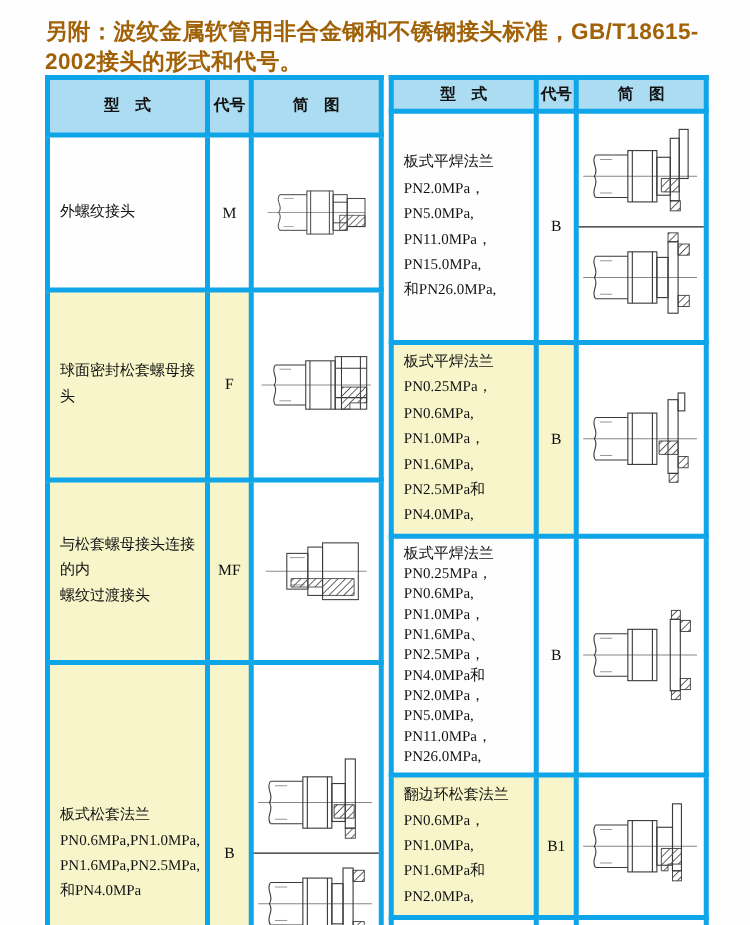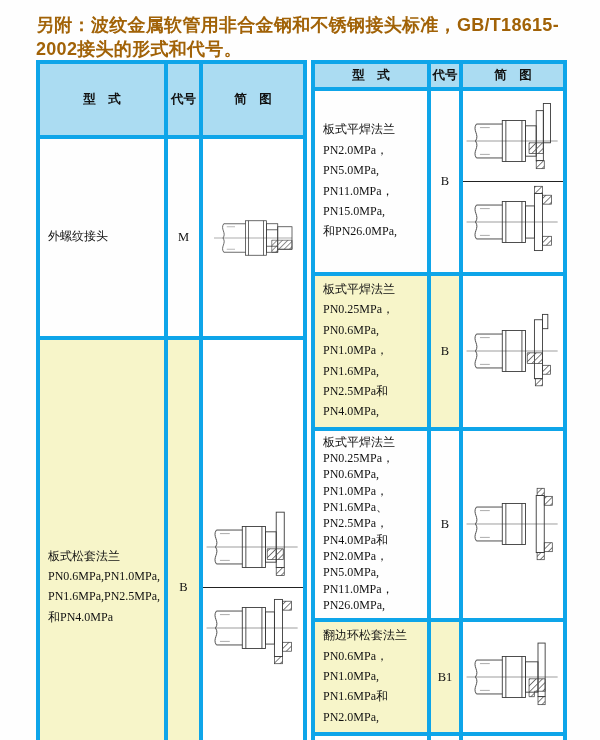--- a/index.html
+++ b/index.html
@@ -88,22 +88,58 @@
                   <path class="ln" d="M50,21 V67 M70,21 V67"></path>
             <rect class="ln" x="74" y="25" width="15" height="38"></rect>
                   <path class="ln" d="M74,33 h15 M74,55 h15"></path>
             <rect class="ln" x="89" y="29" width="19" height="30"></rect>
             <path class="ht" d="M81,47 H108 V59 H89 V63 H81 Z"></path>
           </svg>
         </div>
             </td>
       </tr>
 
-
-
+      <tr style="height:89px">
+        <td class="type hl">球面密封松套螺母接头</td>
+        <td class="code hl">F</td>
+        <td class="diag">
+              <div class="dwrap">
+          <svg width="100" height="74" viewBox="0 0 112 88">
+            <path class="cl" d="M4,44 H108"></path>
+            <path class="ln" d="M46,25 H17 M46,63 H17"></path>
+                  <path class="ln" d="M17,25 c-5,7 4,12 -1,19 c5,7 -4,12 1,19"></path>
+                  <path class="tick" d="M21,29 h11 M21,59 h11"></path>
+            <rect class="ln" x="46" y="21" width="28" height="46"></rect>
+                  <path class="ln" d="M50,21 V67 M70,21 V67"></path>
+            <rect class="ln" x="74" y="17" width="30" height="50"></rect>
+                  <path class="ln" d="M80,17 V67 M98,17 V67 M74,28 H104 M74,56 H104"></path>
+            <path class="ht" d="M80,46 H104 V61 H88 V67 H80 Z"></path>
+          </svg>
+        </div>
+            </td>
+      </tr>
+
+
+      <tr style="height:86px">
+        <td class="type hl">与松套螺母接头连接的内
+螺纹过渡接头</td>
+        <td class="code hl">MF</td>
+        <td class="diag">
+              <div class="dwrap">
+          <svg width="100" height="74" viewBox="0 0 112 88">
+            <path class="cl" d="M8,44 H104"></path>
+            <rect class="ln" x="28" y="27" width="20" height="34"></rect>
+                  <path class="tick" d="M31,31 h14 M31,57 h14"></path>
+            <rect class="ln" x="48" y="21" width="14" height="46"></rect>
+            <rect class="ln" x="62" y="17" width="34" height="54"></rect>
+            <path class="ht" d="M32,51 H92 V67 H62 V59 H32 Z"></path>
+          </svg>
+        </div>
+            </td>
+      </tr>
 
 
       <tr style="height:180px">
         <td class="type hl">板式松套法兰
 PN0.6MPa,PN1.0MPa,
 PN1.6MPa,PN2.5MPa,
 和PN4.0MPa</td>
         <td class="code hl">B</td>
         <td class="diag">
           <div class="stack">

